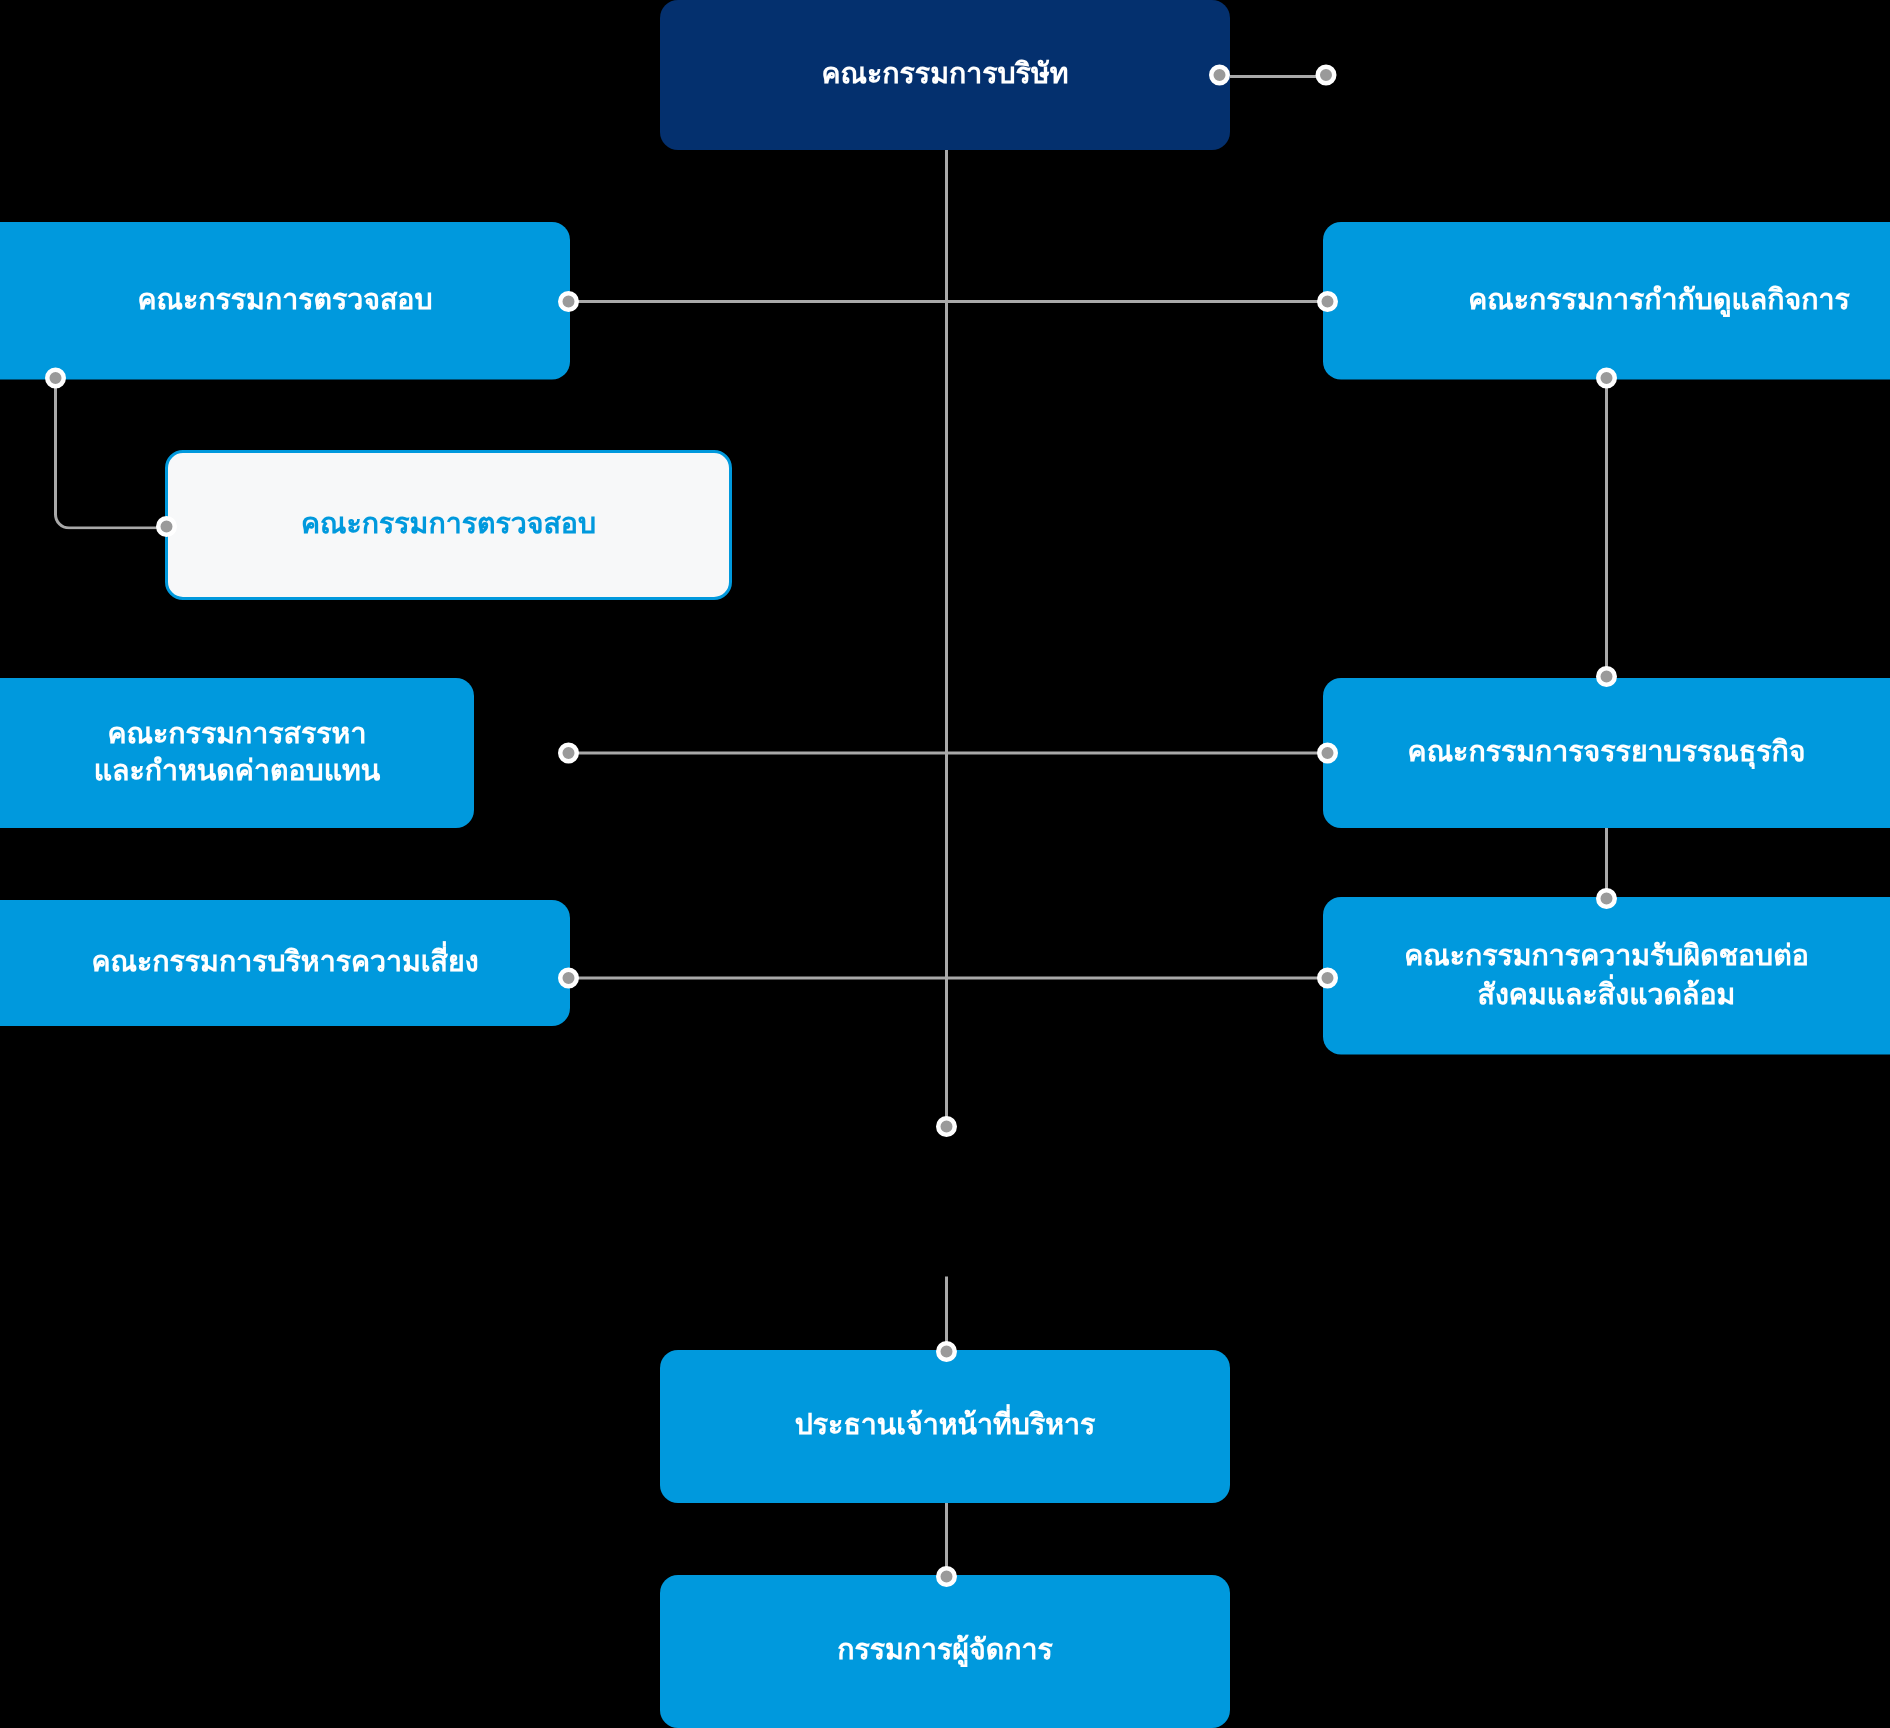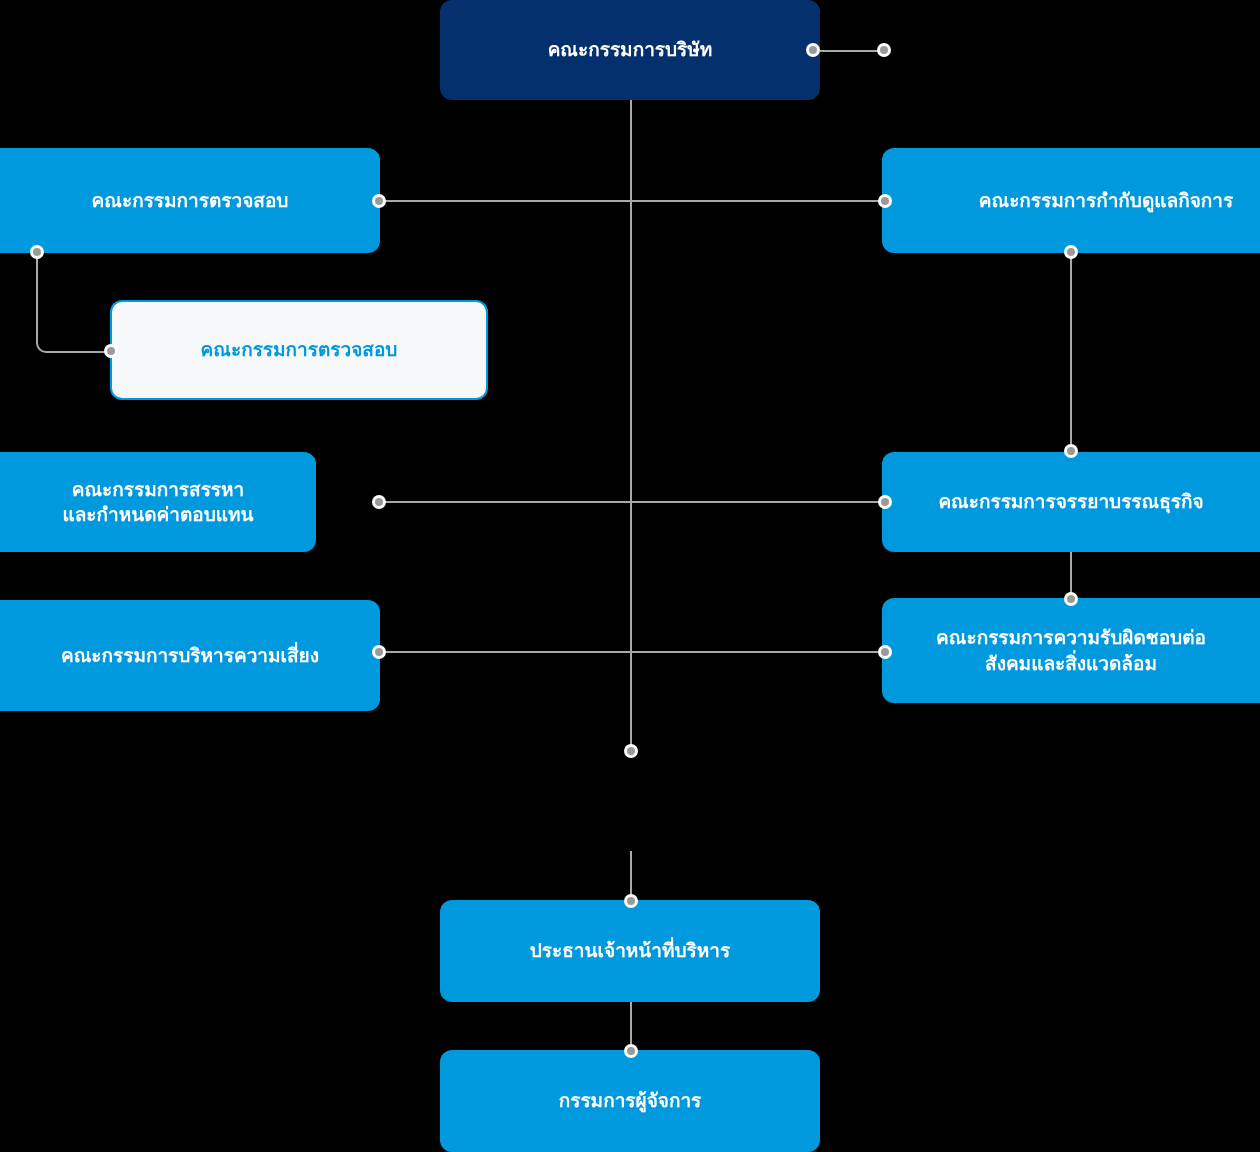--- a/index.html
+++ b/index.html
@@ -163,31 +163,31 @@
 
   <div class="node node--blue bleed-left" style="left:0px; top:452px; width:316px; height:100px;">
     <span class="label">คณะกรรมการสรรหา
 และกำหนดค่าตอบแทน</span>
   </div>
 
   <div class="node node--blue bleed-right" style="left:882px; top:452px; width:378px; height:100px;">
     <span class="label">คณะกรรมการจรรยาบรรณธุรกิจ</span>
   </div>
 
-  <div class="node node--blue bleed-left" style="left:0px; top:600px; width:380px; height:111px;">
+  <div class="node node--blue bleed-left" style="left:0px; top:600px; width:380px; height:84px;">
     <span class="label">คณะกรรมการบริหารความเสี่ยง</span>
   </div>
 
   <div class="node node--blue bleed-right" style="left:882px; top:598px; width:378px; height:105px;">
     <span class="label">คณะกรรมการความรับผิดชอบต่อ
 สังคมและสิ่งแวดล้อม</span>
   </div>
 
 
   <div class="node node--blue" style="left:440px; top:900px; width:380px; height:102px;">
     <span class="label">ประธานเจ้าหน้าที่บริหาร</span>
   </div>
 
   <div class="node node--blue" style="left:440px; top:1050px; width:380px; height:102px;">
-    <span class="label">กรรมการผู้จัจการ</span>
+    <span class="label">กรรมการผู้จัดการ</span>
   </div>
 
 </div>
 
 </body></html>

